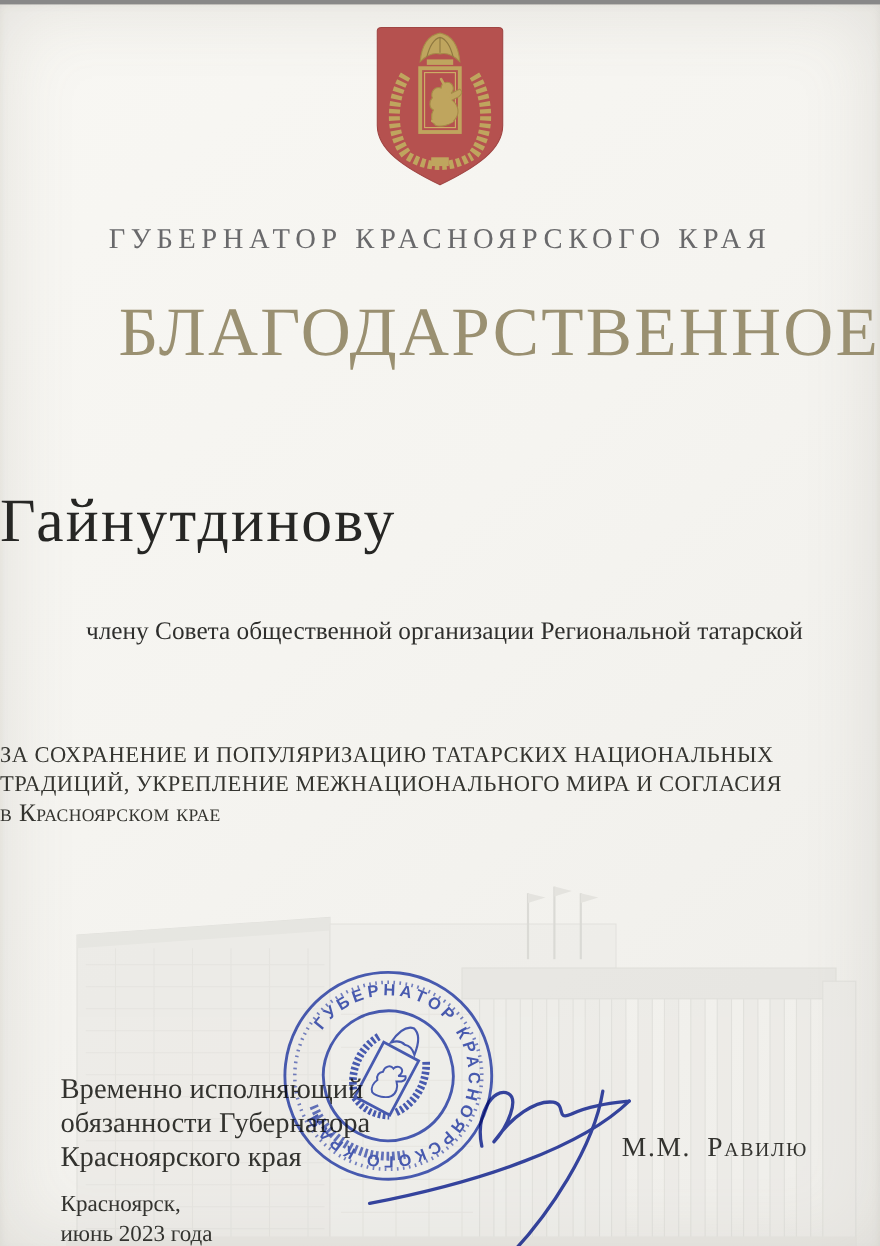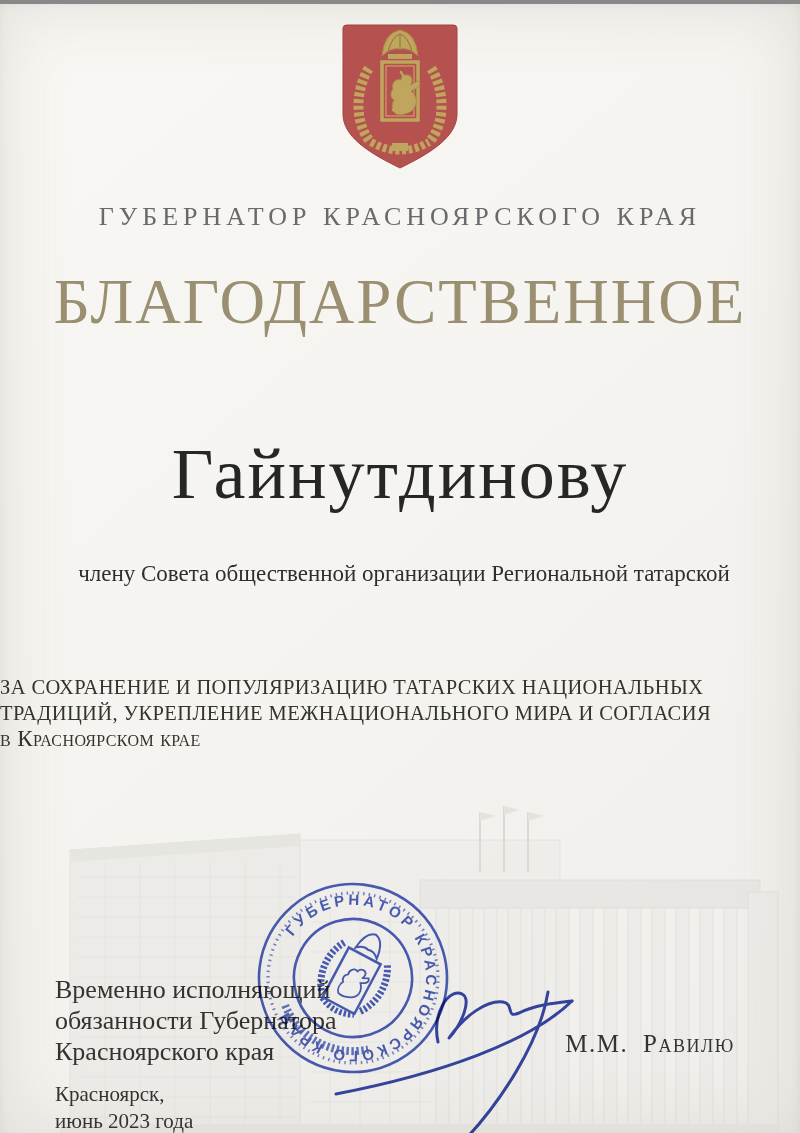--- a/index.html
+++ b/index.html
@@ -15,26 +15,26 @@
   }
   .layer{position:absolute;}
   
   .emblem{left:335px;top:18px;width:130px;height:150px;z-index:3;}
   
   .issuer{
     left:0;top:198px;width:100%;text-align:center;
     font-size:26px;letter-spacing:5px;color:#69696b;z-index:3;
   }
   .doc-title{
-    left:0;top:266px;width:100%;text-align:center;
+    left:0;top:266px;width:100%;text-align:right;
     color:#9a9071;font-size:63px;line-height:64px;letter-spacing:2px;z-index:3;
   }
   .surname{
-    left:0;top:441px;width:100%;text-align:center;
-    font-size:72px;line-height:58px;letter-spacing:2px;color:#262624;z-index:3;
+    left:0;top:441px;width:100%;
+    font-size:56px;line-height:58px;letter-spacing:2px;color:#262624;z-index:3;
   }
   .given{
     left:0;top:499px;width:100%;text-align:center;
     font-size:43px;line-height:46px;color:#262624;z-index:3;
   }
   .role{
     left:4px;top:556px;width:100%;text-align:center;
     font-size:23px;line-height:27px;color:#2e2e2c;z-index:3;
   }
   .citation{

